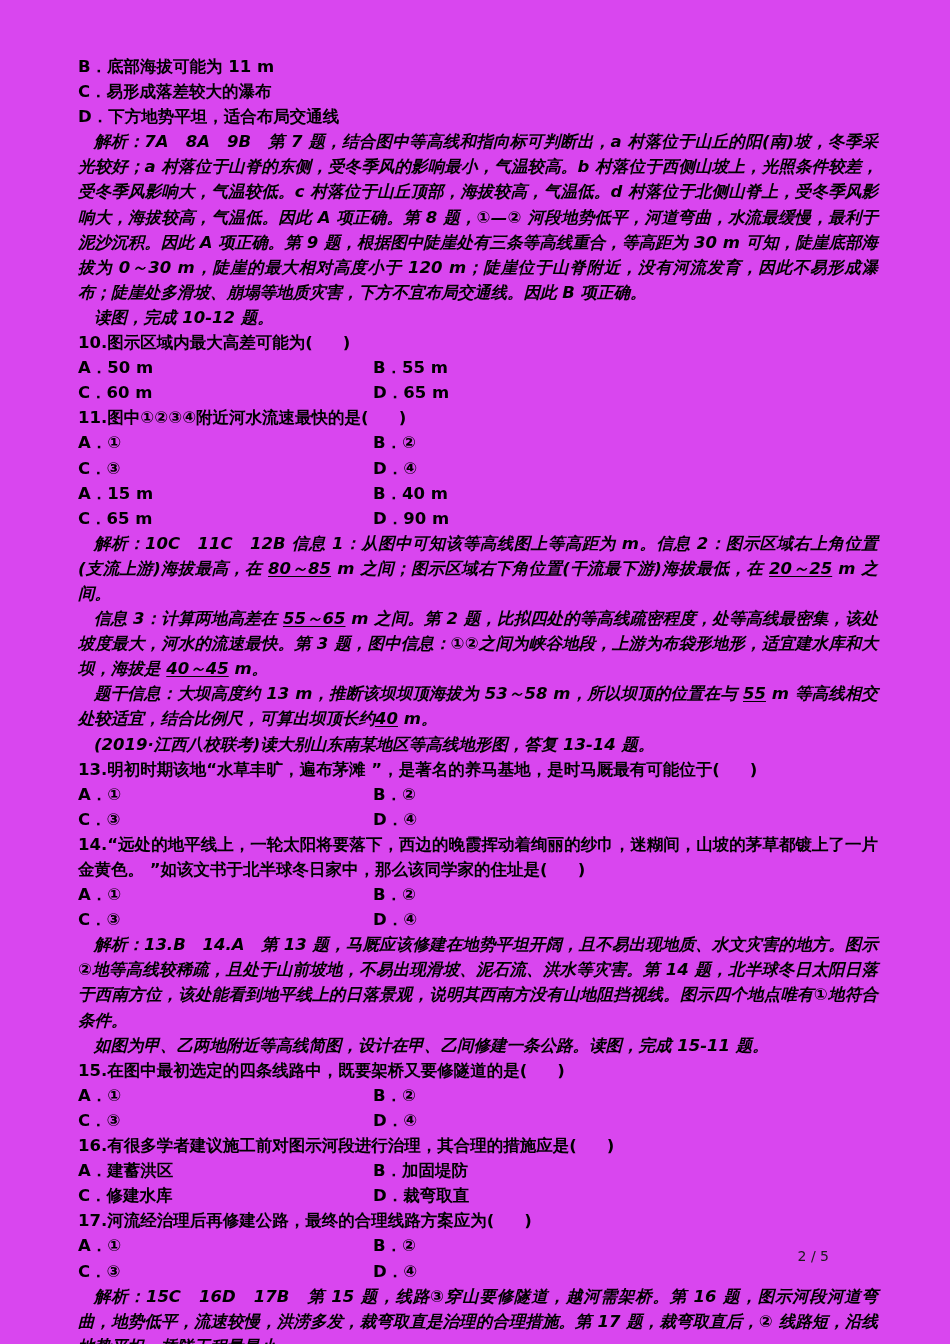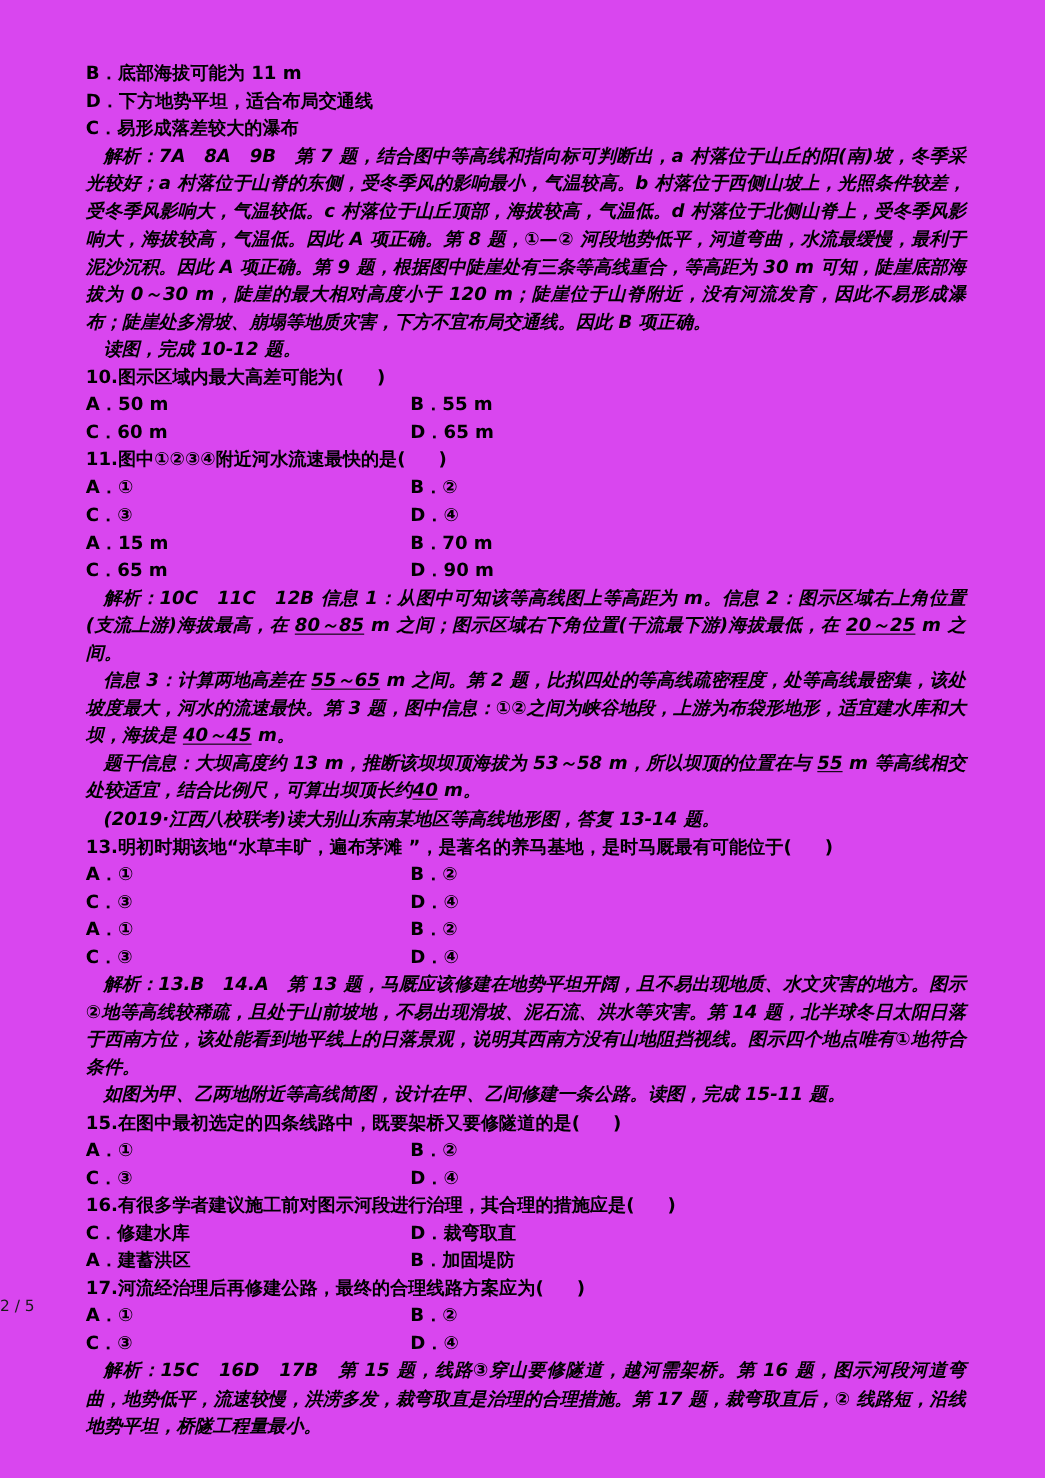--- a/index.html
+++ b/index.html
@@ -71,42 +71,42 @@
   .opts .ob {
     white-space: nowrap;
   }
   .u {
     text-decoration: underline;
     text-underline-offset: 2px;
   }
   .footer {
     position: absolute;
     left: 0;
-    top: 1180px;
+    top: 1248px;
     width: 829px;
-    text-align: left;
+    text-align: right;
     font-size: 14px;
     font-weight: normal;
     color: #1a1a1a;
     font-family: "DejaVu Sans", "Liberation Sans", sans-serif;
   }
   .blank {
     display: inline-block;
     width: 30px;
   }
 </style>
 </head>
 <body>
 
 <div class="page">
   <div class="content">
 
     <div class="line">B．底部海拔可能为 11 m</div>
+    <div class="line">C．易形成落差较大的瀑布</div>
     <div class="line">D．下方地势平坦，适合布局交通线</div>
-    <div class="line">C．易形成落差较大的瀑布</div>
 
     <div class="para indent">解析：7A　8A　9B　第 7 题，结合图中等高线和指向标可判断出，a 村落位于山丘的阳(南)坡，冬季采光较好；a 村落位于山脊的东侧，受冬季风的影响最小，气温较高。b 村落位于西侧山坡上，光照条件较差，受冬季风影响大，气温较低。c 村落位于山丘顶部，海拔较高，气温低。d 村落位于北侧山脊上，受冬季风影响大，海拔较高，气温低。因此 A 项正确。第 8 题，①—② 河段地势低平，河道弯曲，水流最缓慢，最利于泥沙沉积。因此 A 项正确。第 9 题，根据图中陡崖处有三条等高线重合，等高距为 30 m 可知，陡崖底部海拔为 0～30 m，陡崖的最大相对高度小于 120 m；陡崖位于山脊附近，没有河流发育，因此不易形成瀑布；陡崖处多滑坡、崩塌等地质灾害，下方不宜布局交通线。因此 B 项正确。</div>
 
     <div class="para indent">读图，完成 10-12 题。</div>
 
     <div class="qline"><span>10.图示区域内最大高差可能为(</span><span class="blank"></span>)</div>
     <div class="opts">
       <span class="oa">A．50 m</span>
       <span class="ob">B．55 m</span>
     </div>
@@ -120,21 +120,21 @@
       <span class="oa">A．①</span>
       <span class="ob">B．②</span>
     </div>
     <div class="opts">
       <span class="oa">C．③</span>
       <span class="ob">D．④</span>
     </div>
 
     <div class="opts">
       <span class="oa">A．15 m</span>
-      <span class="ob">B．70 m</span>
+      <span class="ob">B．40 m</span>
     </div>
     <div class="opts">
       <span class="oa">C．65 m</span>
       <span class="ob">D．90 m</span>
     </div>
 
     <div class="para indent"><span>解析：10C　11C　12B 信息 1：从图中可知该等高线图上等高距为 m。信息 2：图示区域右上角位置(支流上游)海拔最高，在 </span><span class="u">80～85</span><span> m 之间；图示区域右下角位置(干流最下游)海拔最低，在 </span><span class="u">20～25</span><span> m 之间。</span></div>
 
     <div class="para indent"><span>信息 3：计算两地高差在 </span><span class="u">55～65</span><span> m 之间。第 2 题，比拟四处的等高线疏密程度，处等高线最密集，该处坡度最大，河水的流速最快。第 3 题，图中信息：①②之间为峡谷地段，上游为布袋形地形，适宜建水库和大坝，海拔是 </span><span class="u">40～45</span><span> m。</span></div>
 
@@ -145,20 +145,21 @@
     <div class="qline"><span>13.明初时期该地“水草丰旷，遍布茅滩 ”，是著名的养马基地，是时马厩最有可能位于(</span><span class="blank"></span>)</div>
     <div class="opts">
       <span class="oa">A．①</span>
       <span class="ob">B．②</span>
     </div>
     <div class="opts">
       <span class="oa">C．③</span>
       <span class="ob">D．④</span>
     </div>
 
+    <div class="para"><span>14.“远处的地平线上，一轮太阳将要落下，西边的晚霞挥动着绚丽的纱巾，迷糊间，山坡的茅草都镀上了一片金黄色。 ”如该文书于北半球冬日家中，那么该同学家的住址是(</span><span class="blank"></span><span>)</span></div>
     <div class="opts">
       <span class="oa">A．①</span>
       <span class="ob">B．②</span>
     </div>
     <div class="opts">
       <span class="oa">C．③</span>
       <span class="ob">D．④</span>
     </div>
 
     <div class="para indent">解析：13.B　14.A　第 13 题，马厩应该修建在地势平坦开阔，且不易出现地质、水文灾害的地方。图示②地等高线较稀疏，且处于山前坡地，不易出现滑坡、泥石流、洪水等灾害。第 14 题，北半球冬日太阳日落于西南方位，该处能看到地平线上的日落景观，说明其西南方没有山地阻挡视线。图示四个地点唯有①地符合条件。</div>
@@ -169,28 +170,28 @@
     <div class="opts">
       <span class="oa">A．①</span>
       <span class="ob">B．②</span>
     </div>
     <div class="opts">
       <span class="oa">C．③</span>
       <span class="ob">D．④</span>
     </div>
 
     <div class="qline"><span>16.有很多学者建议施工前对图示河段进行治理，其合理的措施应是(</span><span class="blank"></span>)</div>
+    <div class="opts">
+      <span class="oa">A．建蓄洪区</span>
+      <span class="ob">B．加固堤防</span>
+    </div>
     <div class="opts">
       <span class="oa">C．修建水库</span>
       <span class="ob">D．裁弯取直</span>
     </div>
-    <div class="opts">
-      <span class="oa">A．建蓄洪区</span>
-      <span class="ob">B．加固堤防</span>
-    </div>
 
     <div class="qline"><span>17.河流经治理后再修建公路，最终的合理线路方案应为(</span><span class="blank"></span>)</div>
     <div class="opts">
       <span class="oa">A．①</span>
       <span class="ob">B．②</span>
     </div>
     <div class="opts">
       <span class="oa">C．③</span>
       <span class="ob">D．④</span>
     </div>

